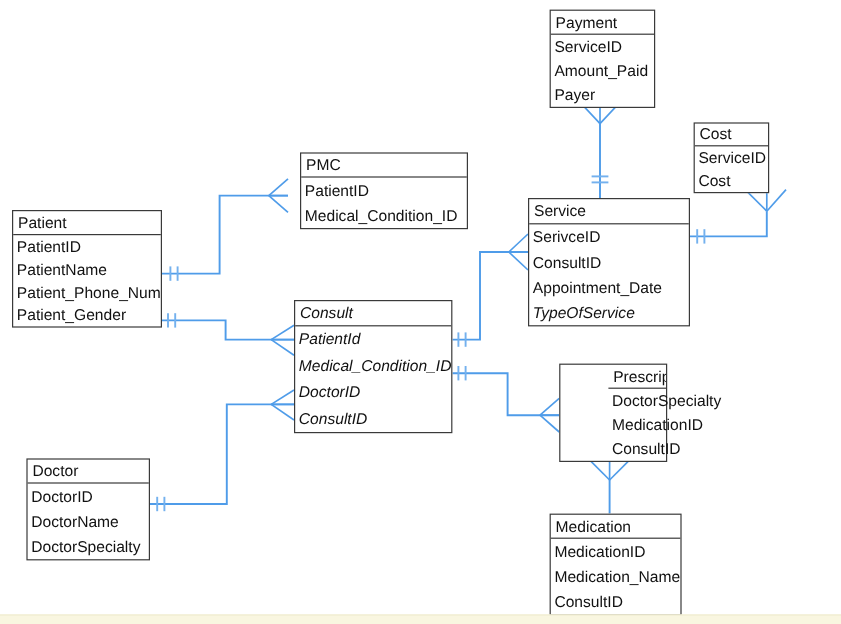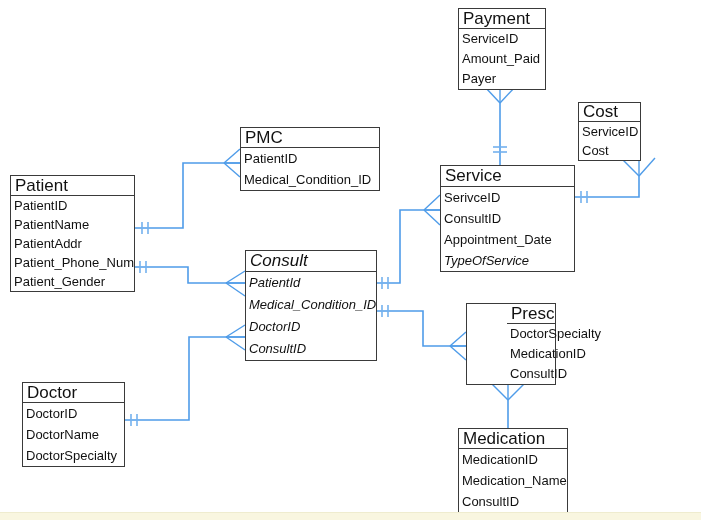--- a/index.html
+++ b/index.html
@@ -8,21 +8,21 @@
     font-family:"Liberation Sans",sans-serif;overflow:hidden;
   }
   svg.connector-layer{position:absolute;left:0;top:0;width:701px;height:520px;}
   svg.connector-layer *{vector-effect:non-scaling-stroke;}
   .entity{
     position:absolute;background:#ffffff;border:1.3px solid var(--border,#3a3a3a);
     box-sizing:border-box;color:var(--text,#111);
   }
   .entity-title{
     border-bottom:1.3px solid var(--border,#3a3a3a);
-    padding-left:4px;font-size:17px;white-space:nowrap;overflow:hidden;
+    padding-left:4px;font-size:13px;white-space:nowrap;overflow:hidden;
   }
   .entity-field{padding-left:3px;font-size:13px;white-space:nowrap;}
   .connector-path{fill:none;stroke:var(--line,#4f9ce9);stroke-width:1.6;}
   .crowfoot-line{stroke:var(--line,#4f9ce9);stroke-width:1.4;fill:none;}
   .cardinality-tick{stroke:var(--tick,#74b1ee);stroke-width:1.6;}
   .bottom-strip{
     position:absolute;left:0;right:0;bottom:0;height:7px;
     background:var(--strip,#f9f6e0);border-top:1px solid #efeccf;
   }
 </style>
@@ -122,25 +122,24 @@
           <line x1="508" y1="400" x2="508" y2="382" class="crowfoot-line"></line>
           <line x1="508" y1="400" x2="526" y2="382" class="crowfoot-line"></line>
         </g>
       </g>
     </svg>
   <div>
       <div class="entity" style="left: 10px; top: 175px; width: 125px;">
         <div class="entity-title" style="height: 19px; line-height: 19px;">Patient</div>
         <div class="entity-field" style="height: 19px; line-height: 19px;">PatientID</div>
         <div class="entity-field" style="height: 19px; line-height: 19px;">PatientName</div>
-        <div class="entity-field" style="height: 19px; line-height: 19px;">PatientAddr</div>
         <div class="entity-field" style="height: 19px; line-height: 19px;">Patient_Phone_Num</div>
         <div class="entity-field" style="height: 19px; line-height: 19px;">Patient_Gender</div>
       </div>
-      <div class="entity" style="left: 240px; top: 127px; width: 140px;">
+      <div class="entity" style="left: 250px; top: 127px; width: 140px;">
         <div class="entity-title" style="height: 19px; line-height: 19px;">PMC</div>
         <div class="entity-field" style="height: 21px; line-height: 21px;">PatientID</div>
         <div class="entity-field" style="height: 21px; line-height: 21px;">Medical_Condition_ID</div>
       </div>
       <div class="entity" style="left: 245px; top: 250px; width: 132px; font-style: italic;">
         <div class="entity-title" style="height: 20px; line-height: 20px;">Consult</div>
         <div class="entity-field" style="height: 22px; line-height: 22px;">PatientId</div>
         <div class="entity-field" style="height: 22px; line-height: 22px;">Medical_Condition_ID</div>
         <div class="entity-field" style="height: 22px; line-height: 22px;">DoctorID</div>
         <div class="entity-field" style="height: 22px; line-height: 22px;">ConsultID</div>

